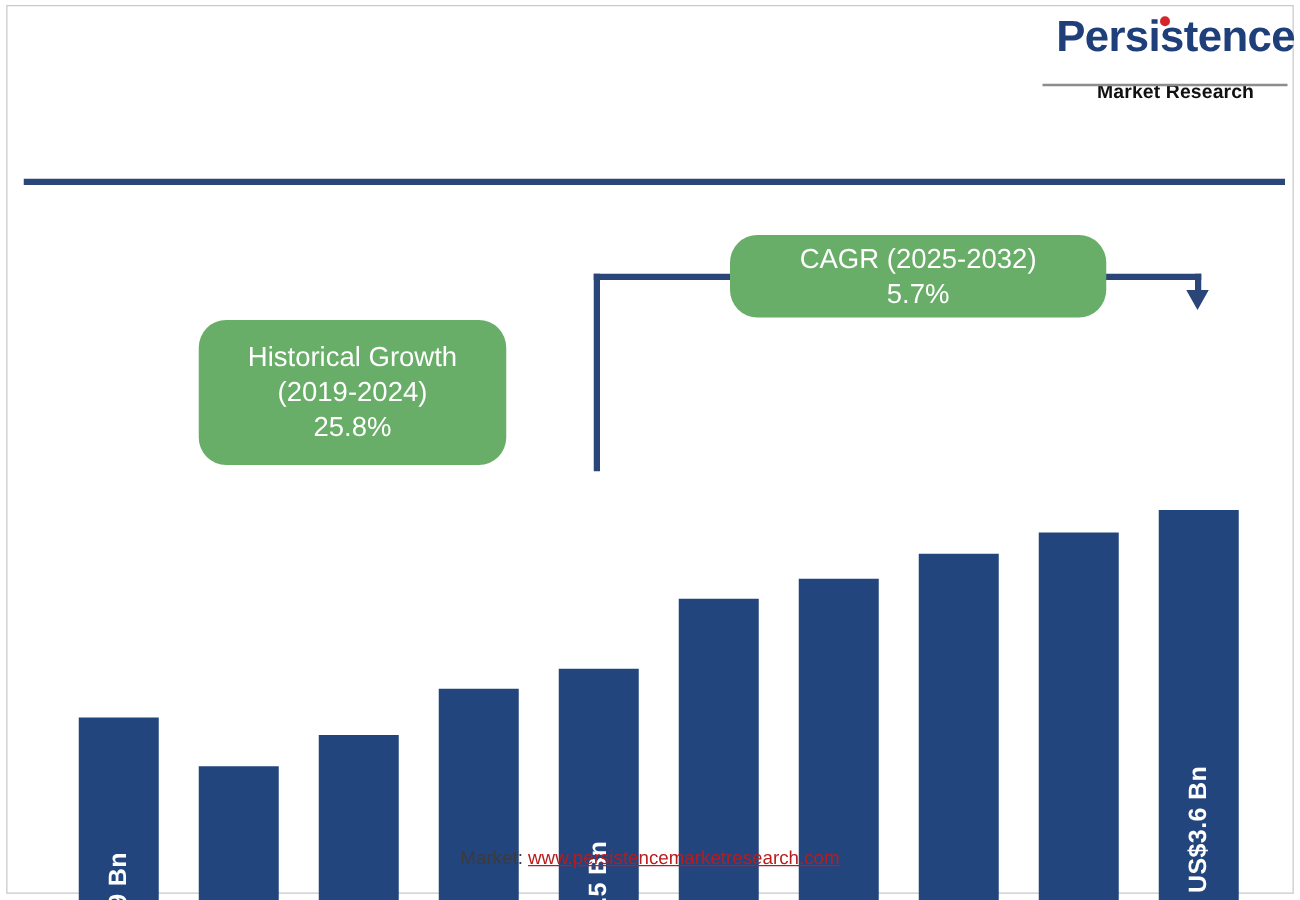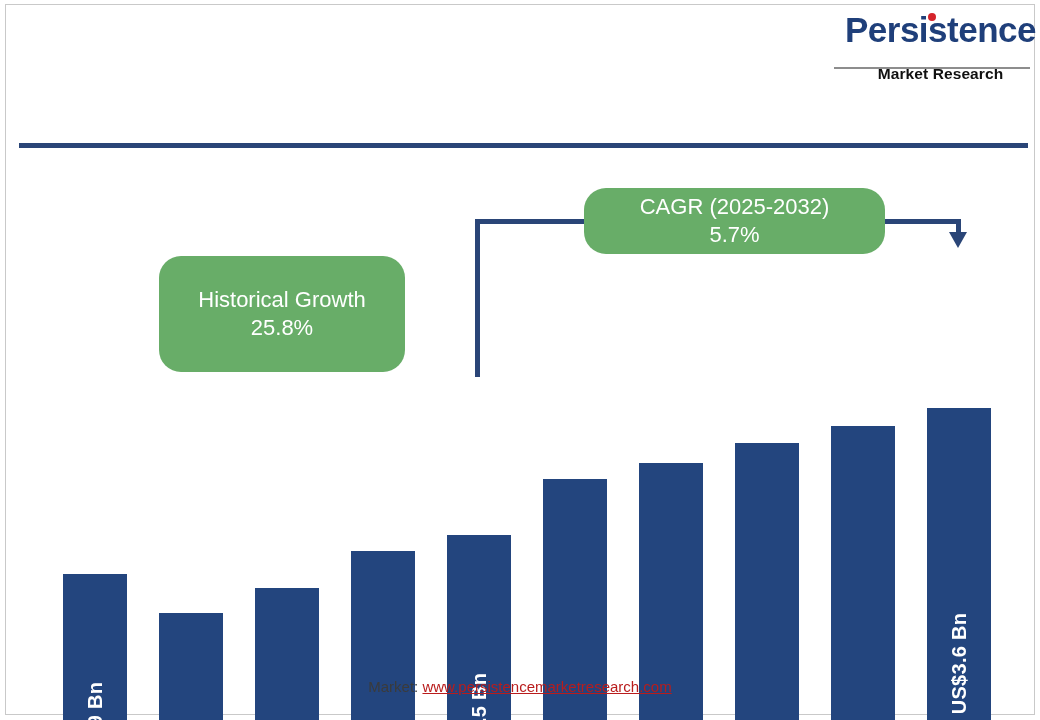--- a/index.html
+++ b/index.html
@@ -219,20 +219,21 @@
   </div>
 
   <div id="conn-h-a"></div>
   <div id="conn-v-left"></div>
   <div id="conn-h-b"></div>
   <div id="conn-v-right"></div>
   <div id="conn-arrow"></div>
 
   <div class="callout" id="callout-hist">
     <span class="line">Historical Growth</span>
+    <span class="line">(2019-2024)</span>
     <span class="pct">25.8%</span>
   </div>
 
   <div class="callout" id="callout-cagr">
     <span class="line">CAGR (2025-2032)</span>
     <span class="pct">5.7%</span>
   </div>
 
   <div id="source">
     <span>Market: </span><a id="source-link" href="#">www.persistencemarketresearch.com</a>

